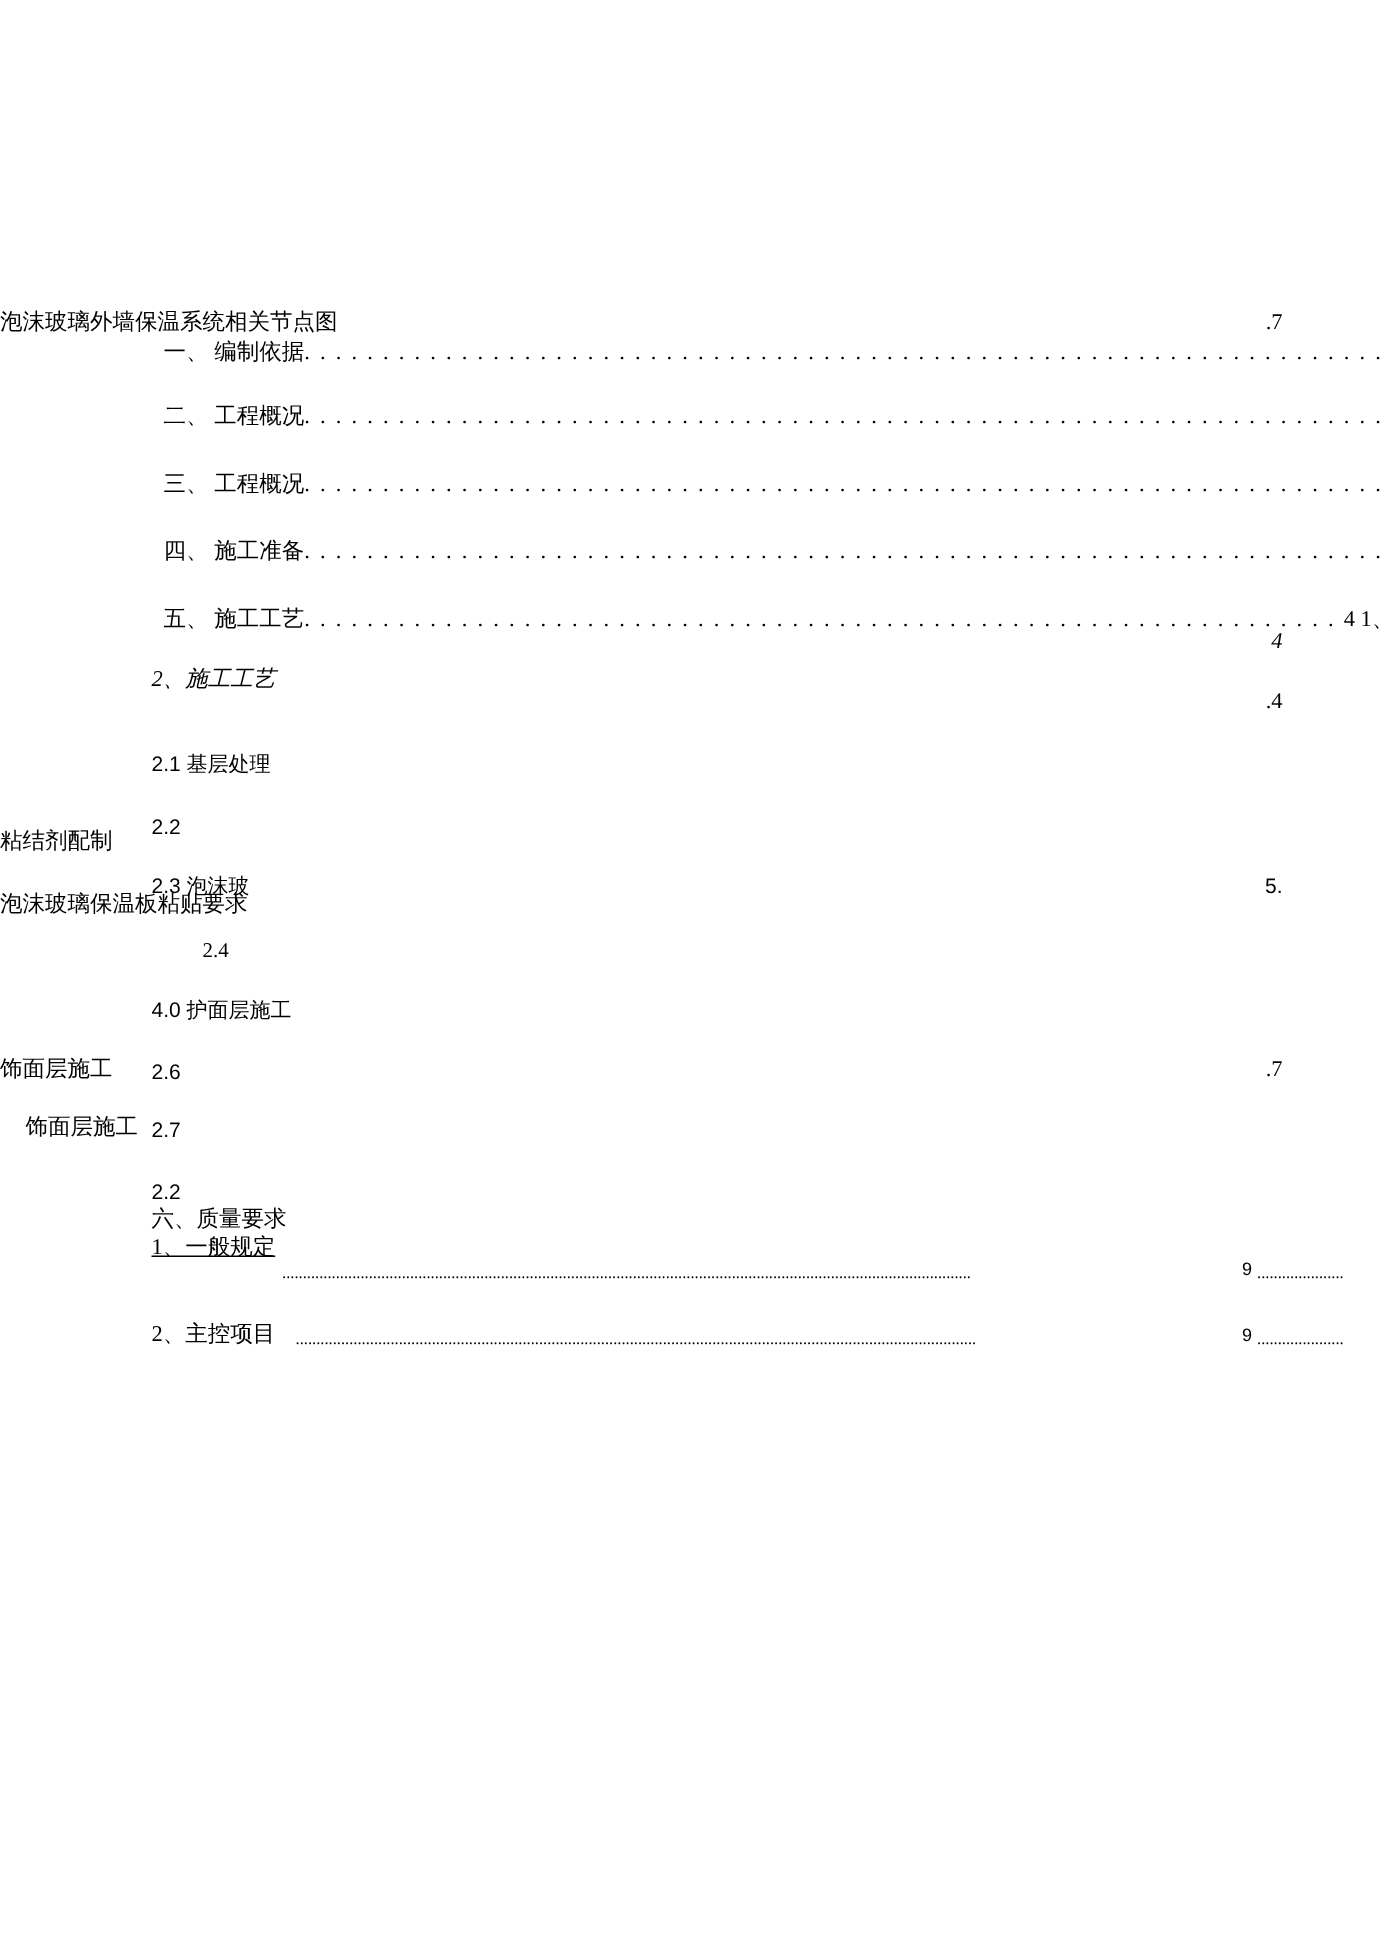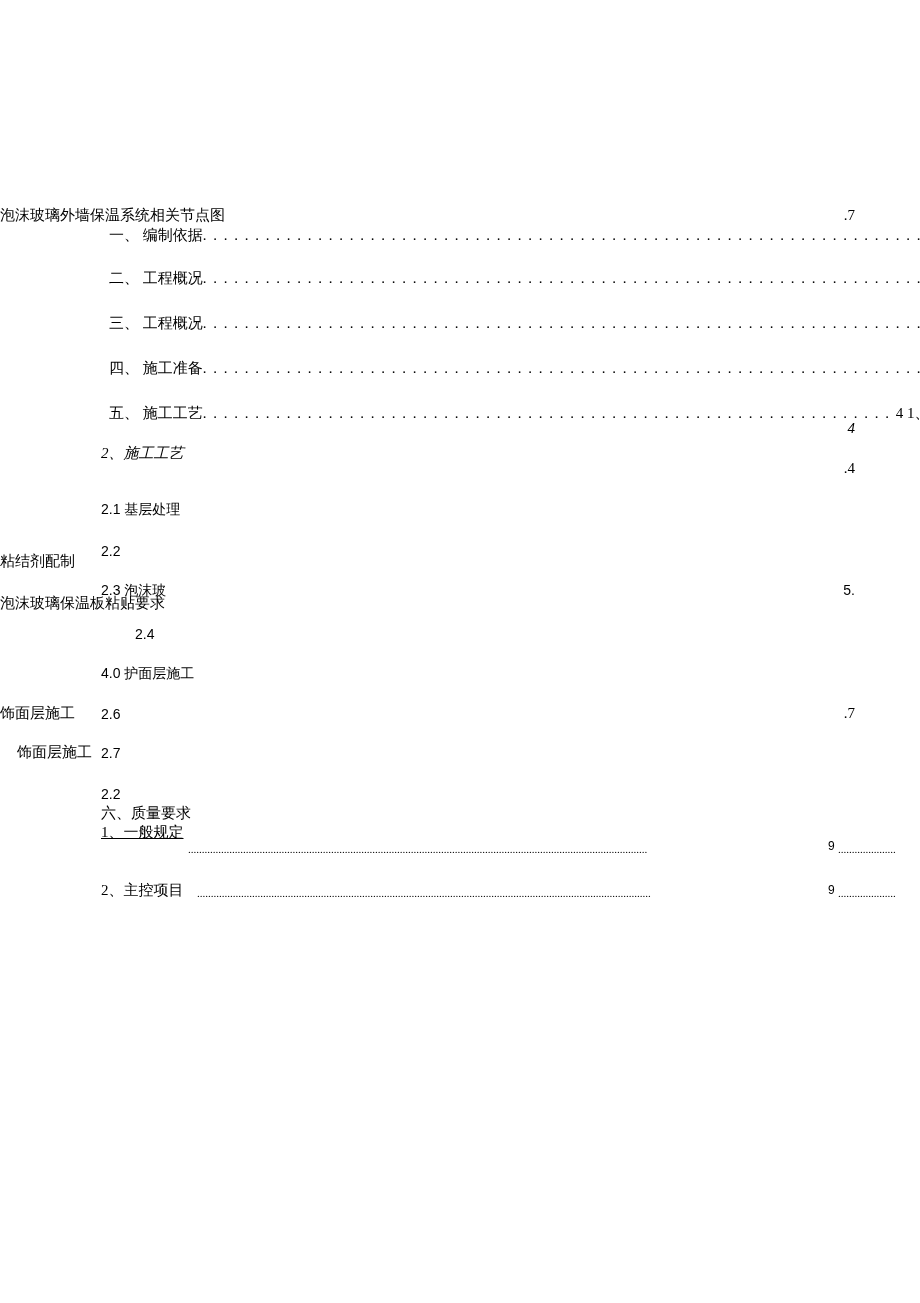--- a/index.html
+++ b/index.html
@@ -65,21 +65,21 @@
 
   <div class="line arial" style="left:101px;top:500px;">2.1  基层处理</div>
 
   <div class="line" style="left:0;top:540px;margin-top:11px;">粘结剂配制</div>
   <div class="line arial" style="left:101px;top:542px;">2.2</div>
 
   <div class="line arial" style="left:101px;top:581px;">2.3  泡沫玻</div>
   <div class="line arial" style="right:65px;top:581px;">5.</div>
 
   <div class="line" style="left:0;top:593px;">泡沫玻璃保温板粘贴要求</div>
-  <div class="line arial" style="left:135px;top:625px;">2.4</div>
+  <div class="line arial" style="left:135px;top:625px;font-family:Liberation Serif, serif;">2.4</div>
 
   <div class="line arial" style="left:101px;top:664px;">4.0  护面层施工</div>
 
   <div class="line" style="left:0;top:703px;">饰面层施工</div>
   <div class="line arial" style="left:101px;top:705px;">2.6</div>
   <div class="line" style="right:65px;top:703px;">.7</div>
 
   <div class="line" style="left:17px;top:742px;">饰面层施工</div>
   <div class="line arial" style="left:101px;top:744px;">2.7</div>
 

